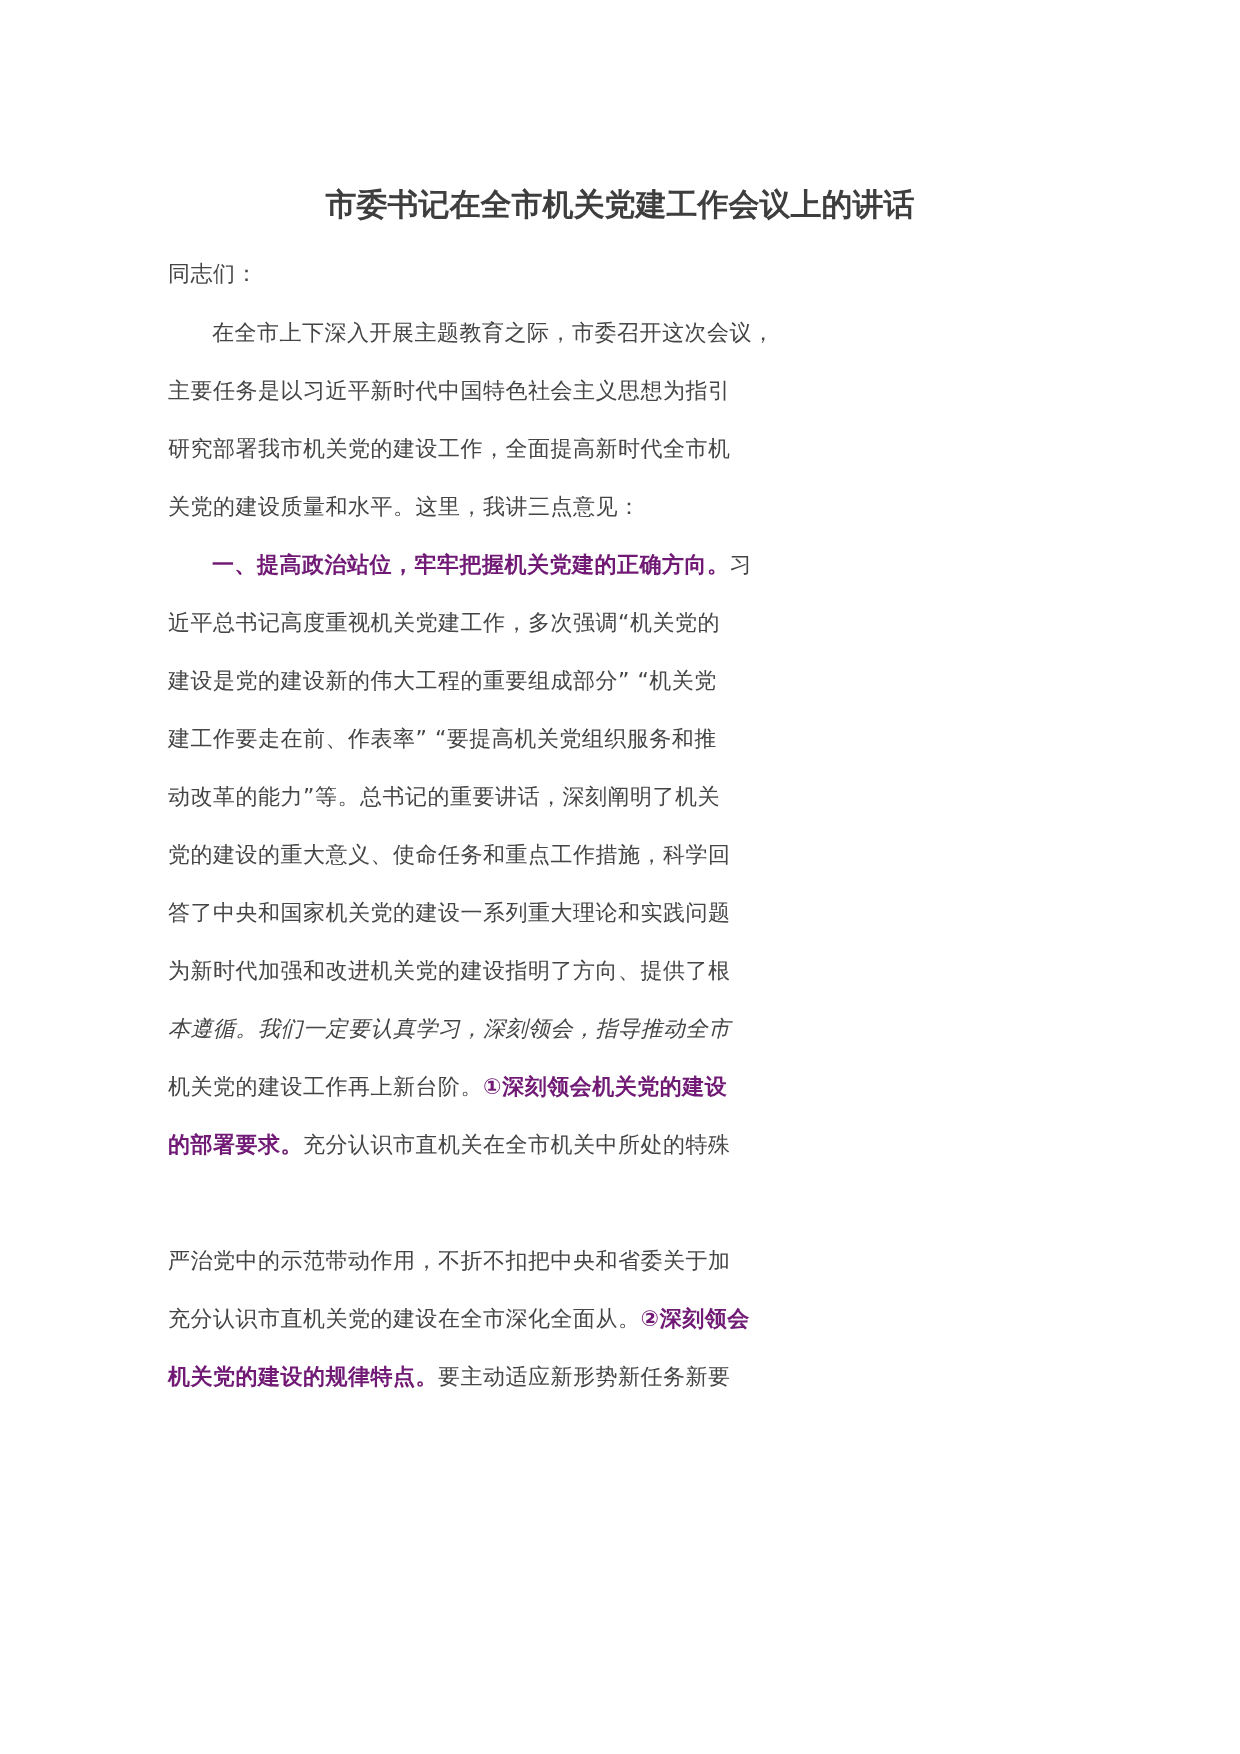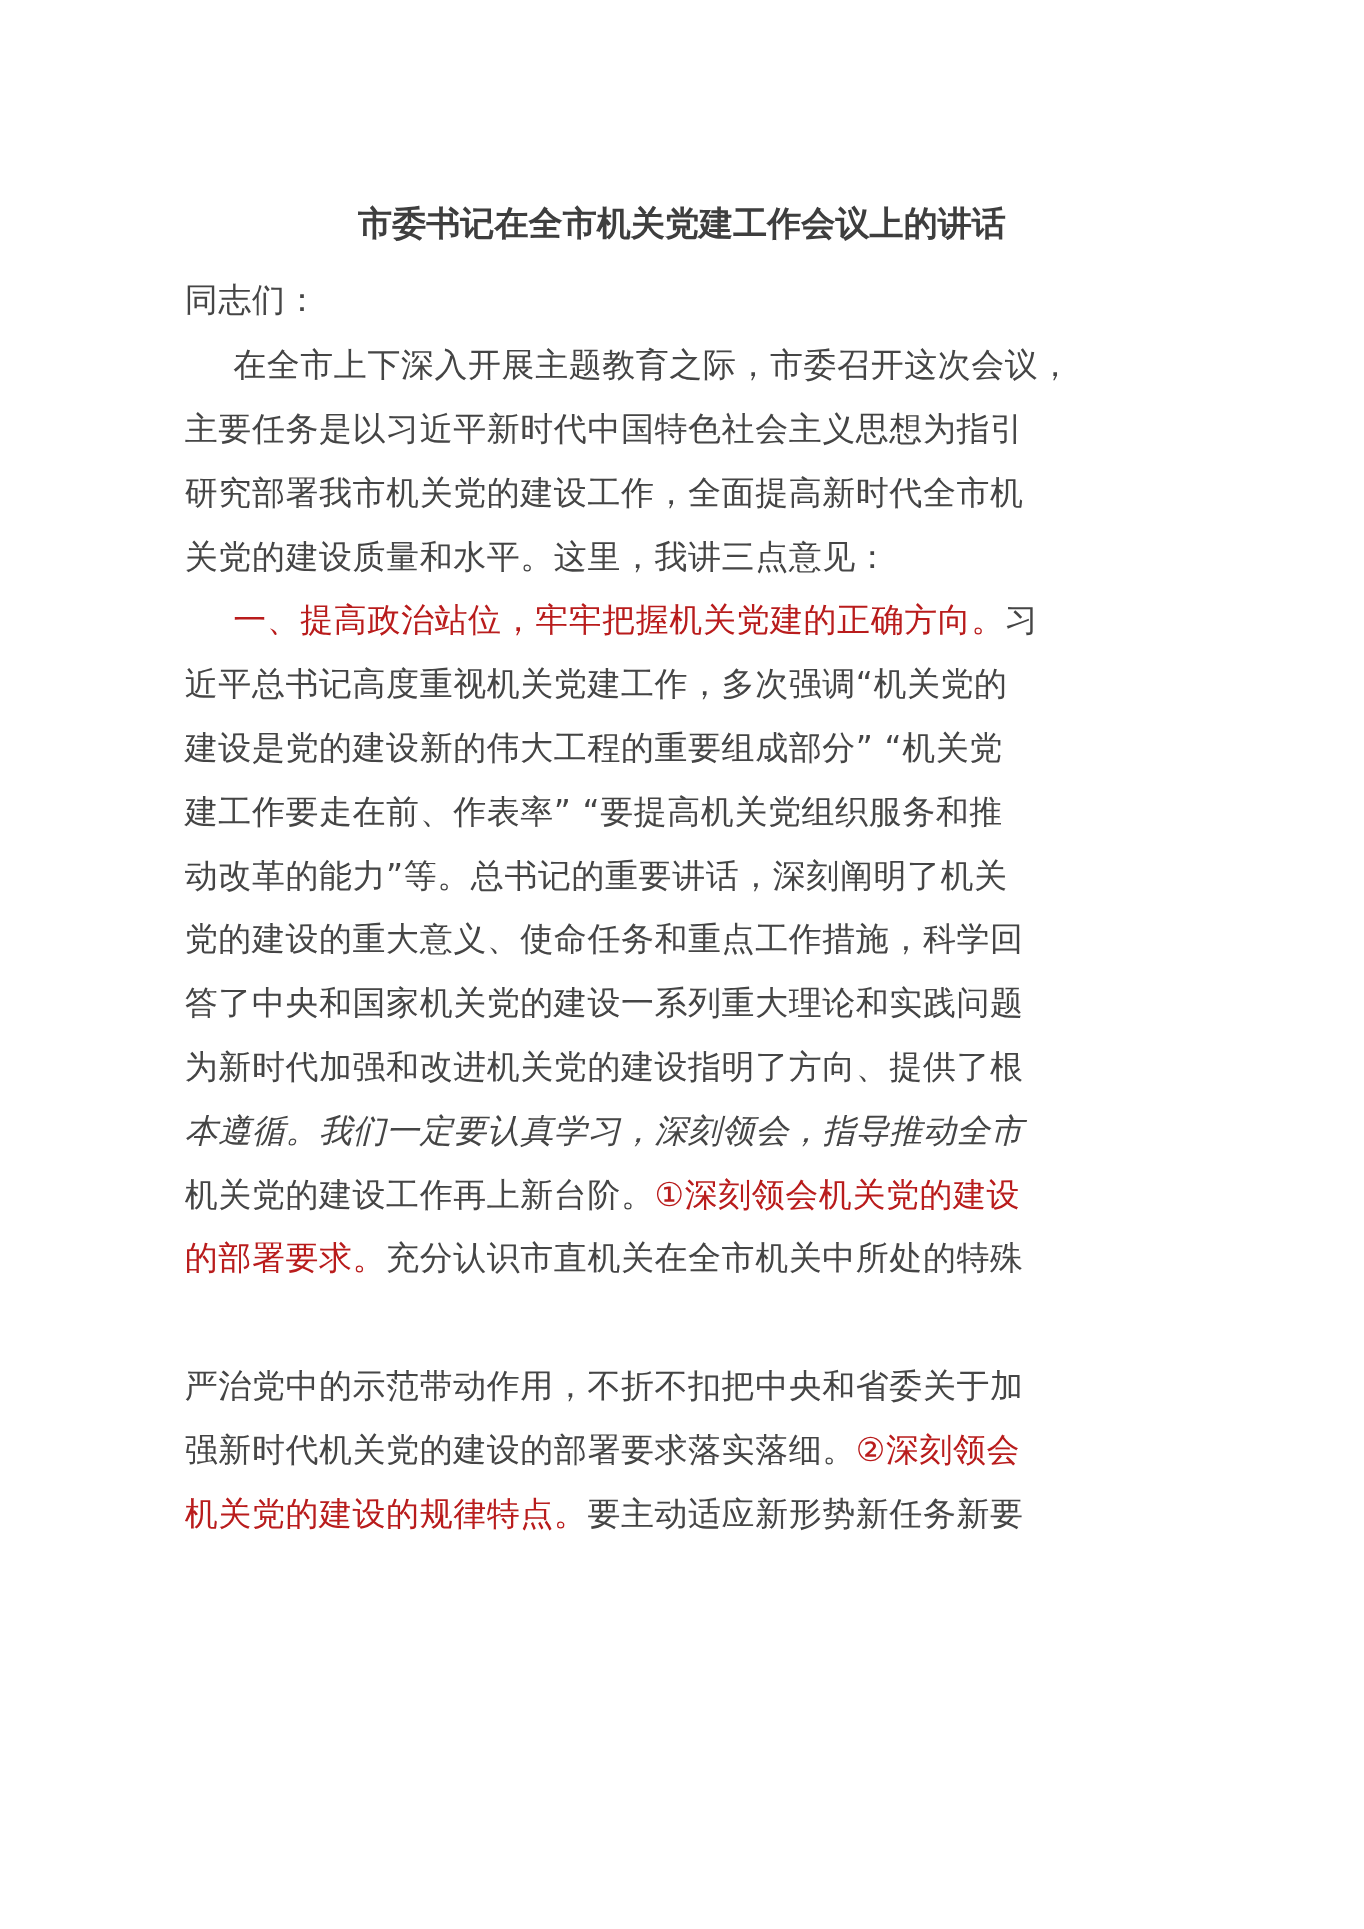--- a/index.html
+++ b/index.html
@@ -32,29 +32,29 @@
       font-size: 31px;
       font-weight: bold;
       color: #3e3e3e;
       letter-spacing: 0px;
       line-height: 44px;
     }
     .line {
       position: absolute;
       left: 168px;
       width: 800px;
-      font-size: 30px;
+      font-size: 22px;
       line-height: 40px;
       white-space: nowrap;
       color: #454545;
       letter-spacing: 0.5px;
     }
     .line b, .line .bold {
-      font-weight: normal;
-      color: #b91c1c;
+      font-weight: bold;
+      color: #701a75;
     }
     .indent { left: 212px; }
   </style>
 </head>
 <body>
 
 <div class="page">
 
   <div class="title">市委书记在全市机关党建工作会议上的讲话</div>
 
@@ -103,19 +103,19 @@
   <div class="line" style="top:1067px;">
     <span>机关党的建设工作再上新台阶。</span><span class="bold">①深刻领会机关党的建设</span>
   </div>
   <div class="line" style="top:1125px;">
     <span class="bold">的部署要求。</span><span>充分认识市直机关在全市机关中所处的特殊</span>
   </div>
   <div class="line" style="top:1241px;">
     <span>严治党中的示范带动作用，不折不扣把中央和省委关于加</span>
   </div>
   <div class="line" style="top:1299px;">
-    <span>强新时代机关党的建设的部署要求落实落细。</span><span class="bold">②深刻领会</span>
+    <span>充分认识市直机关党的建设在全市深化全面从。</span><span class="bold">②深刻领会</span>
   </div>
   <div class="line" style="top:1357px;">
     <span class="bold">机关党的建设的规律特点。</span><span>要主动适应新形势新任务新要</span>
   </div>
 
 </div>
 
 </body></html>

